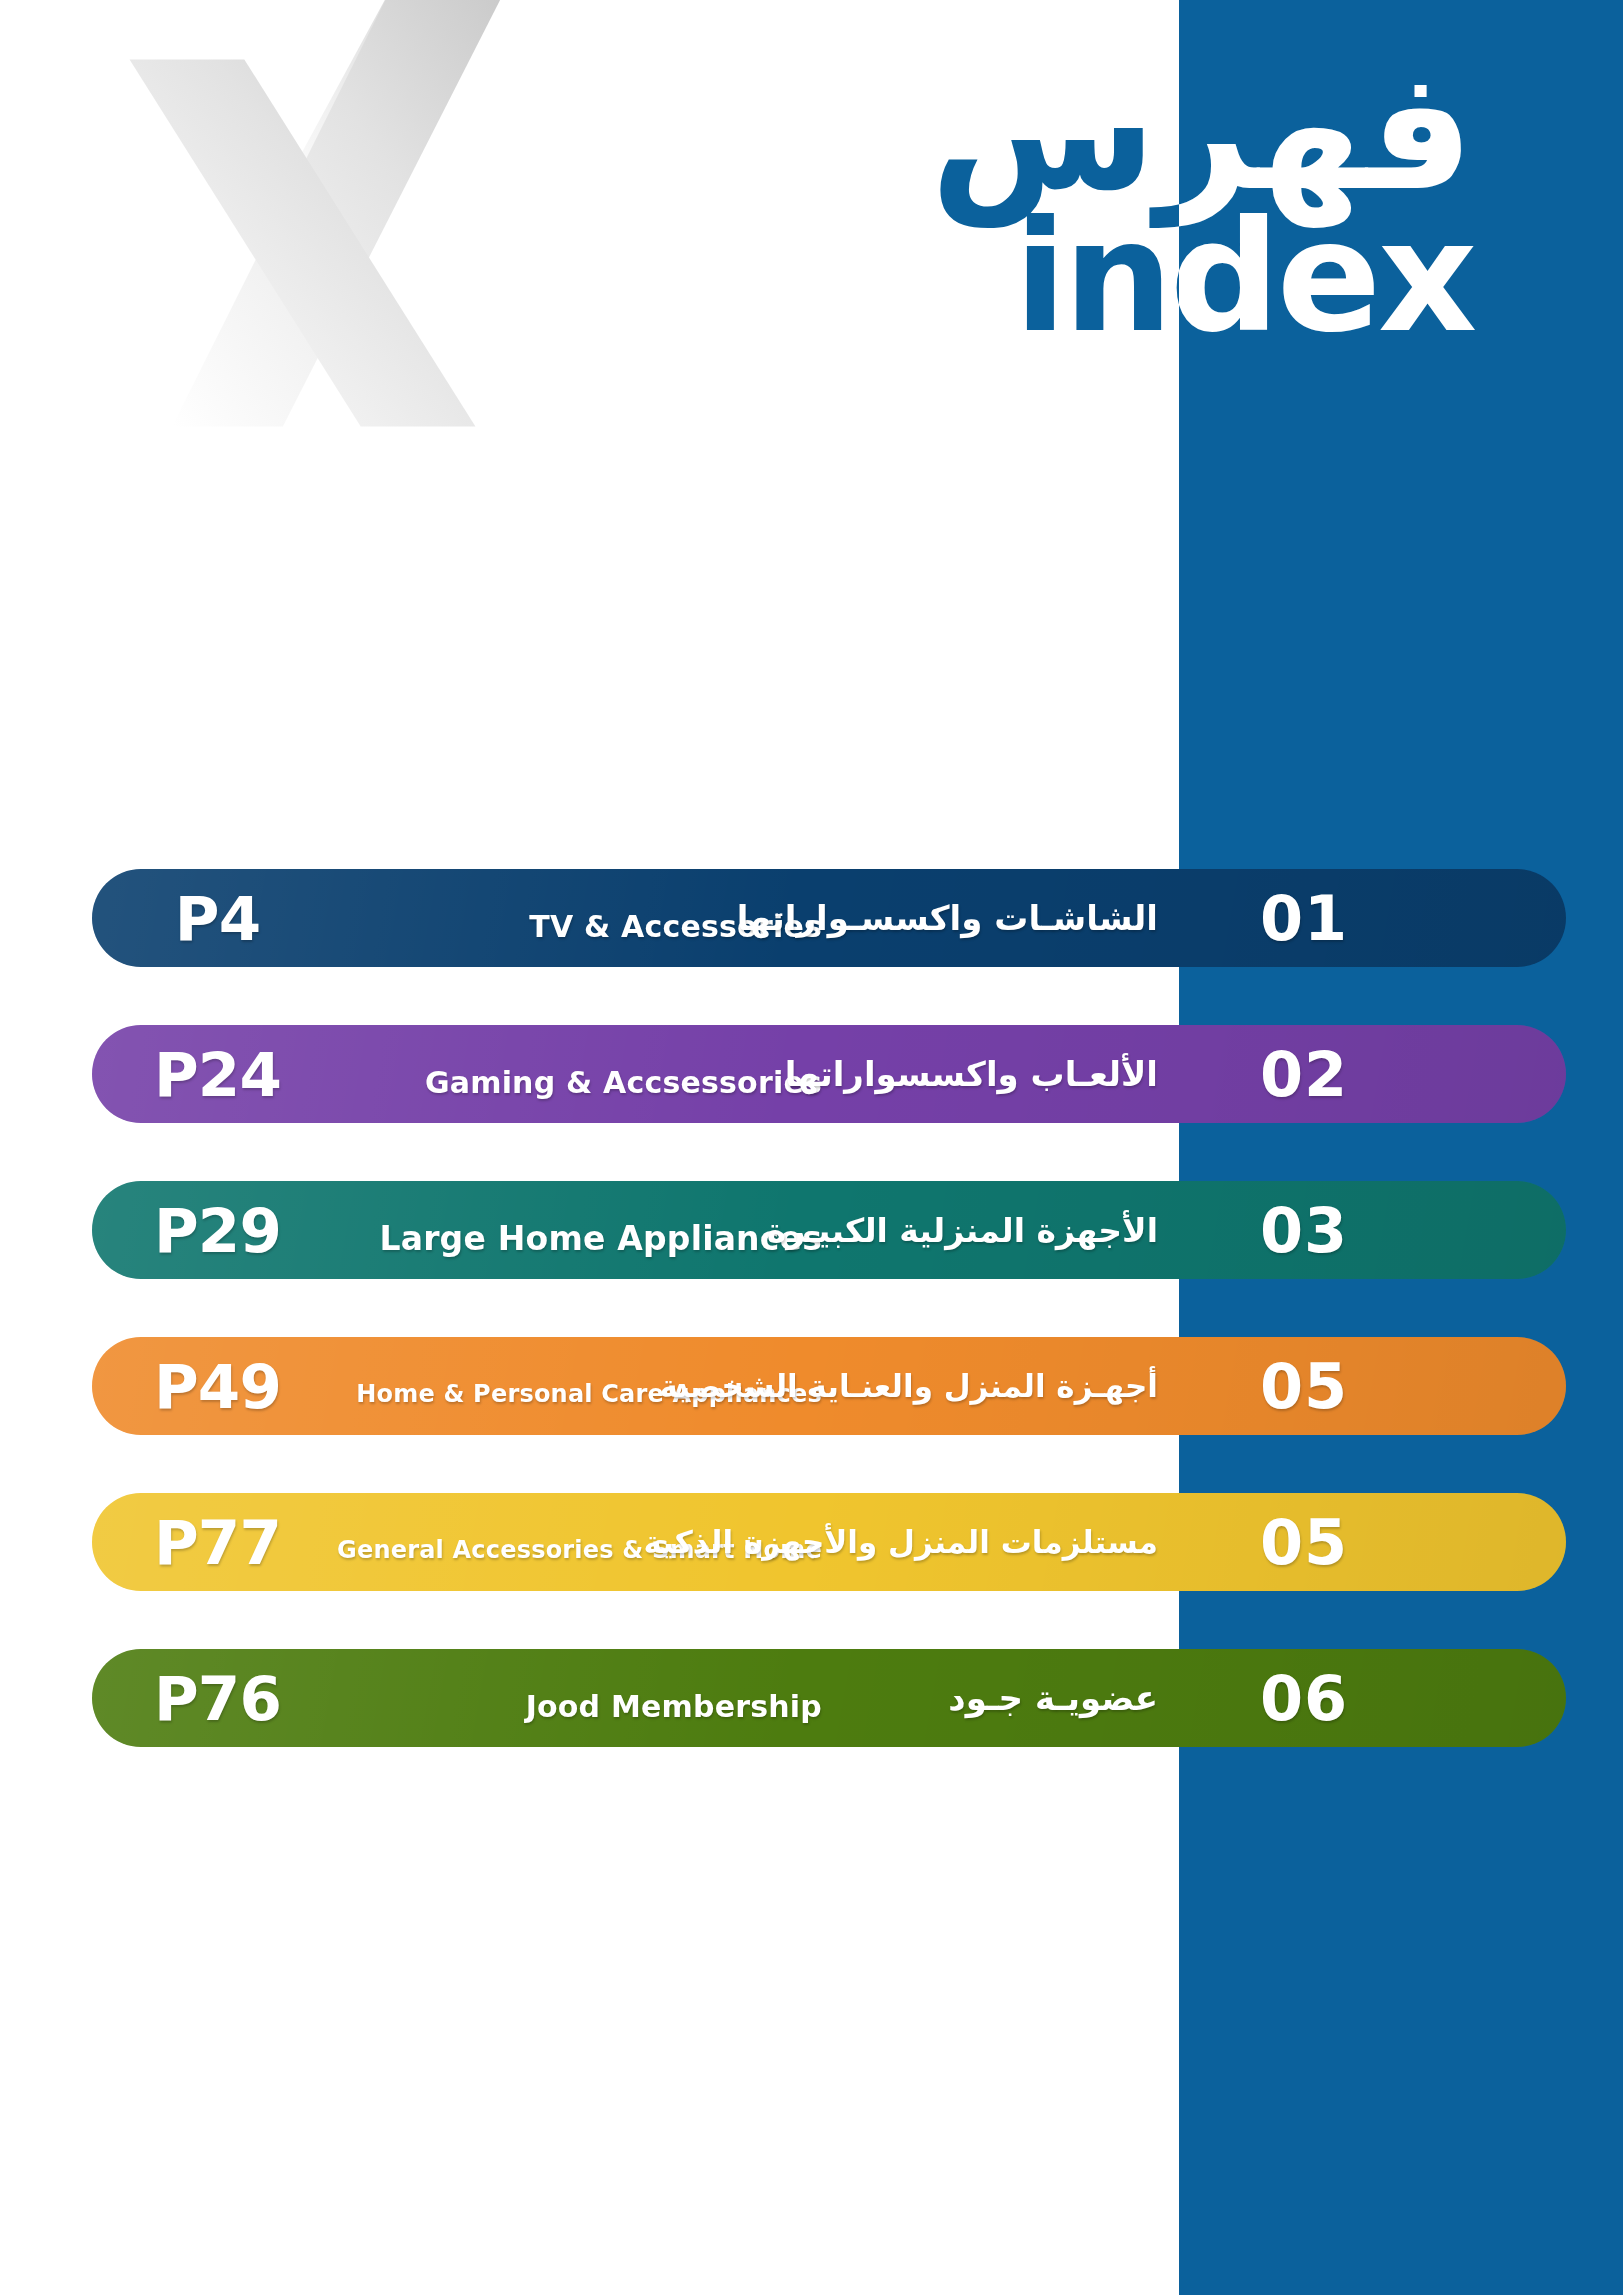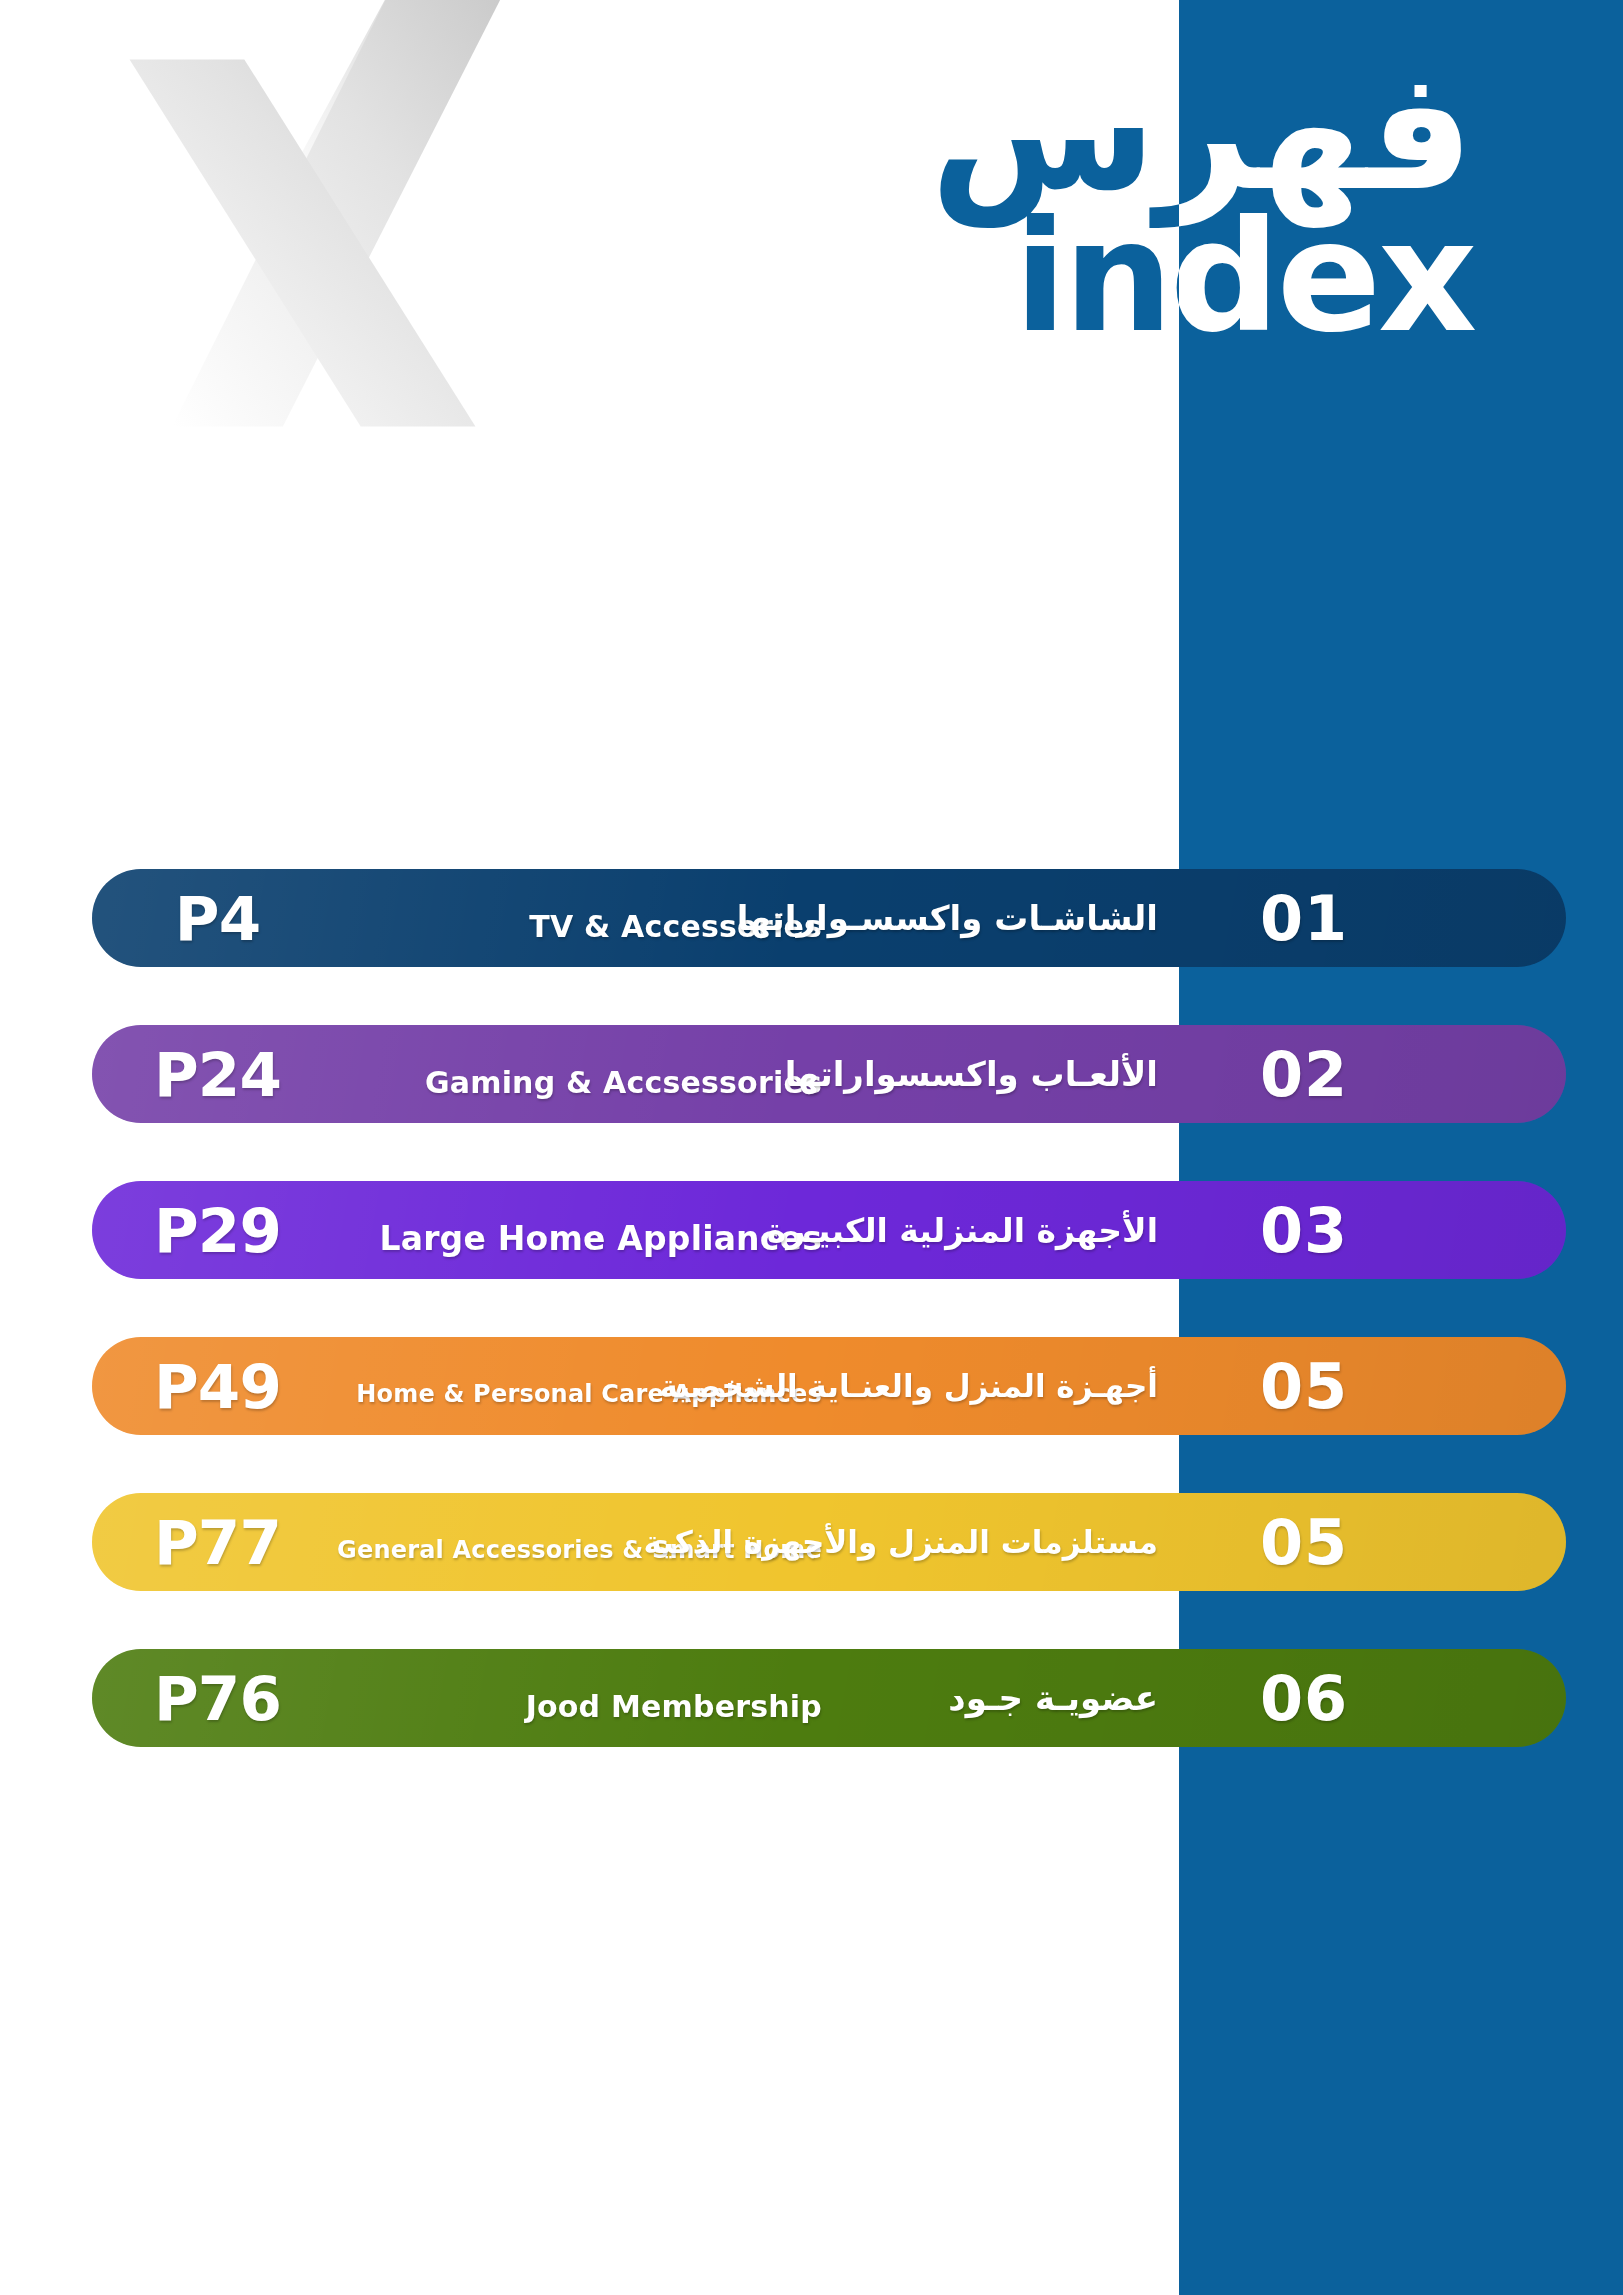--- a/index.html
+++ b/index.html
@@ -206,21 +206,21 @@
     <div class="index-row" data-size="m">
       <div class="pill" style="background: rgb(117, 64, 168);">
         <div class="cell-page">P24</div>
         <div class="cell-en">Gaming &amp; Accsessories</div>
         <div class="cell-ar">الألعـاب واكسسواراتها</div>
         <div class="cell-num">02</div>
       </div>
     </div>
 
     <div class="index-row" data-size="s">
-      <div class="pill" style="background: #6d28d9;">
+      <div class="pill" style="background: #0f766e;">
         <div class="cell-page">P29</div>
         <div class="cell-en">Large Home Appliances</div>
         <div class="cell-ar">الأجهزة المنزلية الكبيـرة</div>
         <div class="cell-num">03</div>
       </div>
     </div>
 
     <div class="index-row" data-size="xs">
       <div class="pill" style="background: rgb(239, 139, 44);">
         <div class="cell-page">P49</div>

